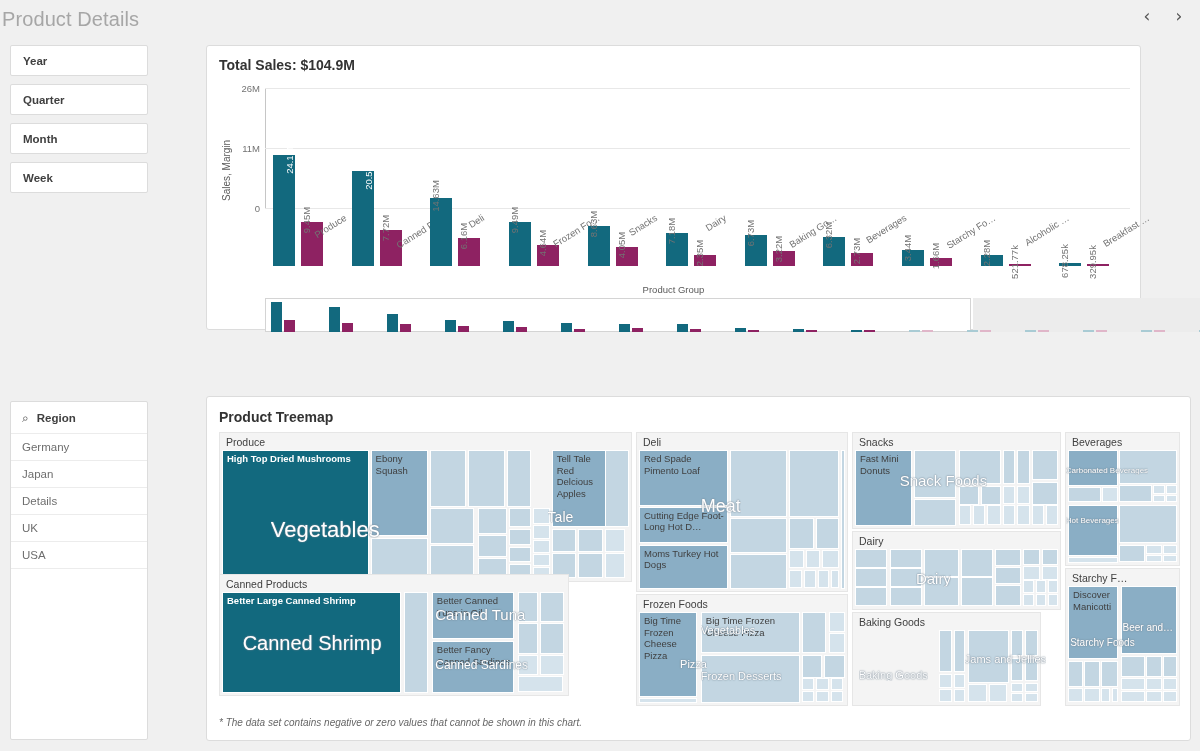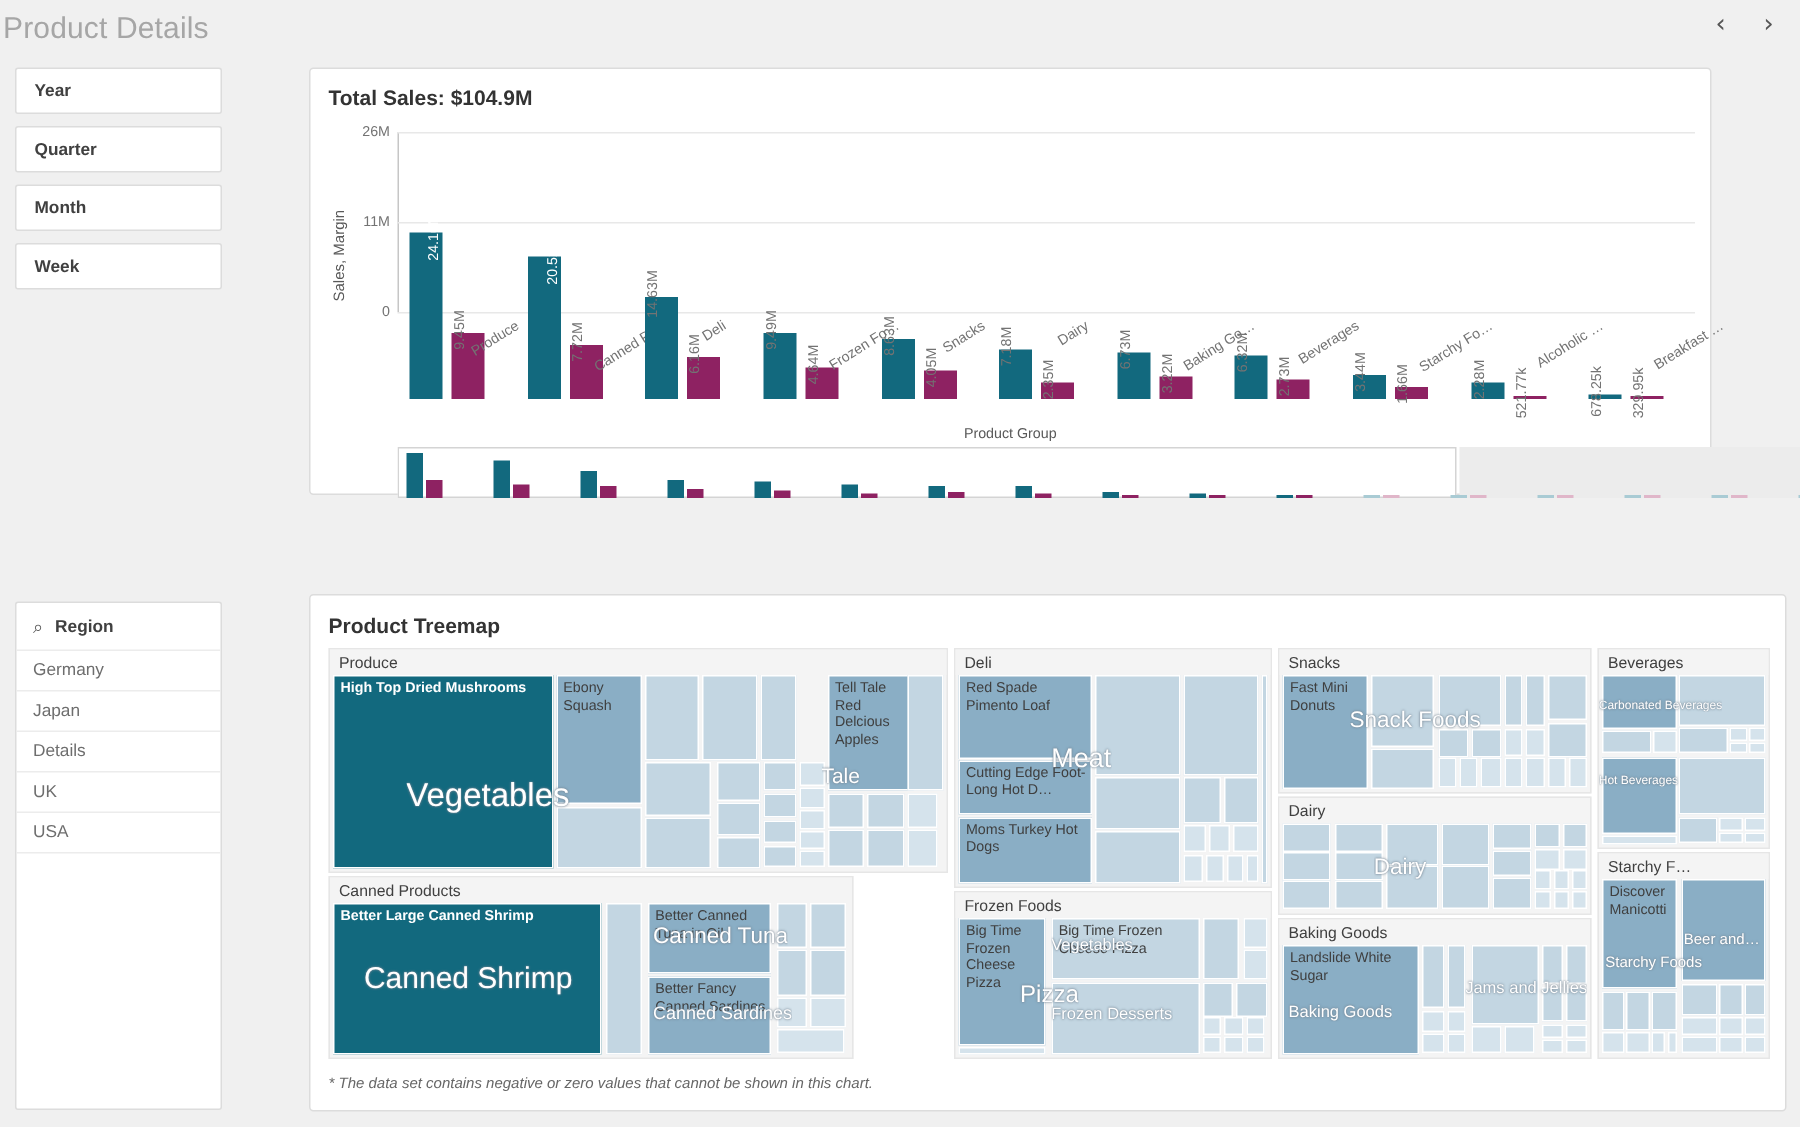--- a/index.html
+++ b/index.html
@@ -419,21 +419,21 @@
           <div class="tile light" style="left: 87.5%; top: 61%; width: 6%; height: 18%;"></div>
           <div class="tile light" style="left: 81%; top: 80%; width: 6%; height: 19%;"></div>
           <div class="tile light" style="left: 87.5%; top: 80%; width: 6%; height: 19%;"></div>
           <div class="tile light" style="left: 94%; top: 0%; width: 6%; height: 60%;"></div>
           <div class="tile pale" style="left: 94%; top: 61%; width: 5%; height: 18%;"></div>
           <div class="tile pale" style="left: 94%; top: 80%; width: 5%; height: 19%;"></div>
           <div class="cat-label" style="left: 12%; top: 62%; right: auto; font-size: 22px; text-align: left;">Vegetables</div>
           <div class="cat-label" style="left: 80%; top: 52%; right: auto; font-size: 14px; text-align: left;">Tale</div>
         </div>
       </div>
-      <div class="tm-group" style="left: 0px; top: 152px; width: 350px; height: 122px;">
+      <div class="tm-group" style="left: 0px; top: 142px; width: 350px; height: 122px;">
         <div class="tm-group-header">Canned Products</div>
         <div class="tm-canvas">
           <div class="tile deep" style="left: 0%; top: 0%; width: 52%; height: 100%;">
             <div class="tile-label">Better Large Canned Shrimp</div>
           </div>
           <div class="tile light" style="left: 53%; top: 0%; width: 7%; height: 100%;"></div>
           <div class="tile mid" style="left: 61%; top: 0%; width: 24%; height: 47%;">
             <div class="tile-label">Better Canned Tuna in Oil</div>
           </div>
           <div class="tile mid" style="left: 61%; top: 49%; width: 24%; height: 51%;">
@@ -497,21 +497,21 @@
           <div class="tile light" style="left: 79%; top: 47%; width: 10%; height: 25%;"></div>
           <div class="tile light" style="left: 90%; top: 47%; width: 10%; height: 25%;"></div>
           <div class="tile pale" style="left: 79%; top: 73%; width: 6%; height: 13%;"></div>
           <div class="tile pale" style="left: 86%; top: 73%; width: 6%; height: 13%;"></div>
           <div class="tile pale" style="left: 93%; top: 73%; width: 6%; height: 13%;"></div>
           <div class="tile pale" style="left: 79%; top: 87%; width: 6%; height: 12%;"></div>
           <div class="tile pale" style="left: 86%; top: 87%; width: 6%; height: 12%;"></div>
           <div class="tile pale" style="left: 93%; top: 87%; width: 6%; height: 12%;"></div>
           <div class="cat-label" style="left: 30%; top: 20%; right: auto; font-size: 11px; text-align: left;">Vegetables</div>
           <div class="cat-label" style="left: 30%; top: 70%; right: auto; font-size: 11px; text-align: left;">Frozen Desserts</div>
-          <div class="cat-label" style="left: 1%; top: 57%; right: auto; font-size: 16px; text-align: left; padding-left: 39px;">Pizza</div>
+          <div class="cat-label" style="left: 1%; top: 57%; right: auto; font-size: 11px; text-align: left; padding-left: 39px;">Pizza</div>
         </div>
       </div>
       <div class="tm-group" style="left: 633px; top: 0px; width: 209px; height: 97px;">
         <div class="tm-group-header">Snacks</div>
         <div class="tm-canvas">
           <div class="tile mid" style="left: 0%; top: 0%; width: 28%; height: 100%;">
             <div class="tile-label">Fast Mini Donuts</div>
           </div>
           <div class="tile light" style="left: 29%; top: 0%; width: 21%; height: 63%;"></div>
           <div class="tile light" style="left: 29%; top: 65%; width: 21%; height: 35%;"></div>
@@ -556,26 +556,23 @@
           <div class="tile pale" style="left: 92%; top: 29%; width: 8%; height: 24%;"></div>
           <div class="tile pale" style="left: 83%; top: 54%; width: 5%; height: 22%;"></div>
           <div class="tile pale" style="left: 89%; top: 54%; width: 5%; height: 22%;"></div>
           <div class="tile pale" style="left: 95%; top: 54%; width: 5%; height: 22%;"></div>
           <div class="tile pale" style="left: 83%; top: 77%; width: 5%; height: 22%;"></div>
           <div class="tile pale" style="left: 89%; top: 77%; width: 5%; height: 22%;"></div>
           <div class="tile pale" style="left: 95%; top: 77%; width: 5%; height: 22%;"></div>
           <div class="cat-label" style="left: 30%; top: 50%; right: auto; font-size: 15px; text-align: left;">Dairy</div>
         </div>
       </div>
-      <div class="tm-group" style="left: 633px; top: 180px; width: 209px; height: 94px;">
+      <div class="tm-group" style="left: 633px; top: 180px; width: 189px; height: 94px;">
         <div class="tm-group-header">Baking Goods</div>
         <div class="tm-canvas">
-          <div class="tile mid" style="left: 0%; top: 0%; width: 45%; height: 100%;">
-            <div class="tile-label">Landslide White Sugar</div>
-          </div>
           <div class="tile light" style="left: 46%; top: 0%; width: 7%; height: 58%;"></div>
           <div class="tile light" style="left: 54%; top: 0%; width: 6%; height: 58%;"></div>
           <div class="tile pale" style="left: 46%; top: 60%; width: 7%; height: 20%;"></div>
           <div class="tile pale" style="left: 54%; top: 60%; width: 6%; height: 20%;"></div>
           <div class="tile pale" style="left: 46%; top: 81%; width: 7%; height: 18%;"></div>
           <div class="tile pale" style="left: 54%; top: 81%; width: 6%; height: 18%;"></div>
           <div class="tile light" style="left: 62%; top: 0%; width: 22%; height: 72%;"></div>
           <div class="tile light" style="left: 85%; top: 0%; width: 7%; height: 36%;"></div>
           <div class="tile light" style="left: 93%; top: 0%; width: 7%; height: 36%;"></div>
           <div class="tile light" style="left: 85%; top: 38%; width: 7%; height: 32%;"></div>

